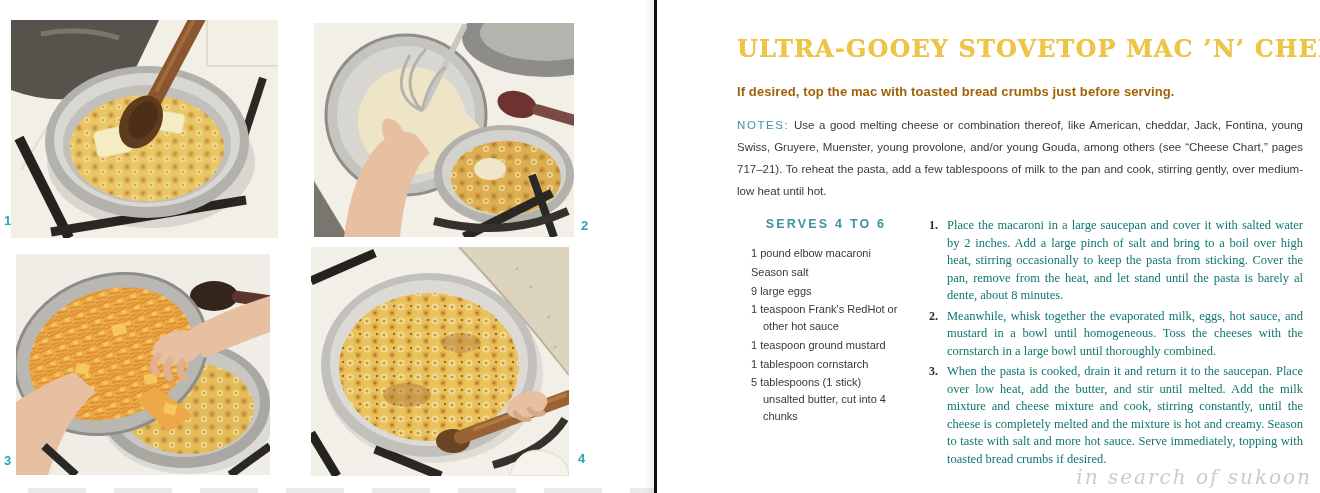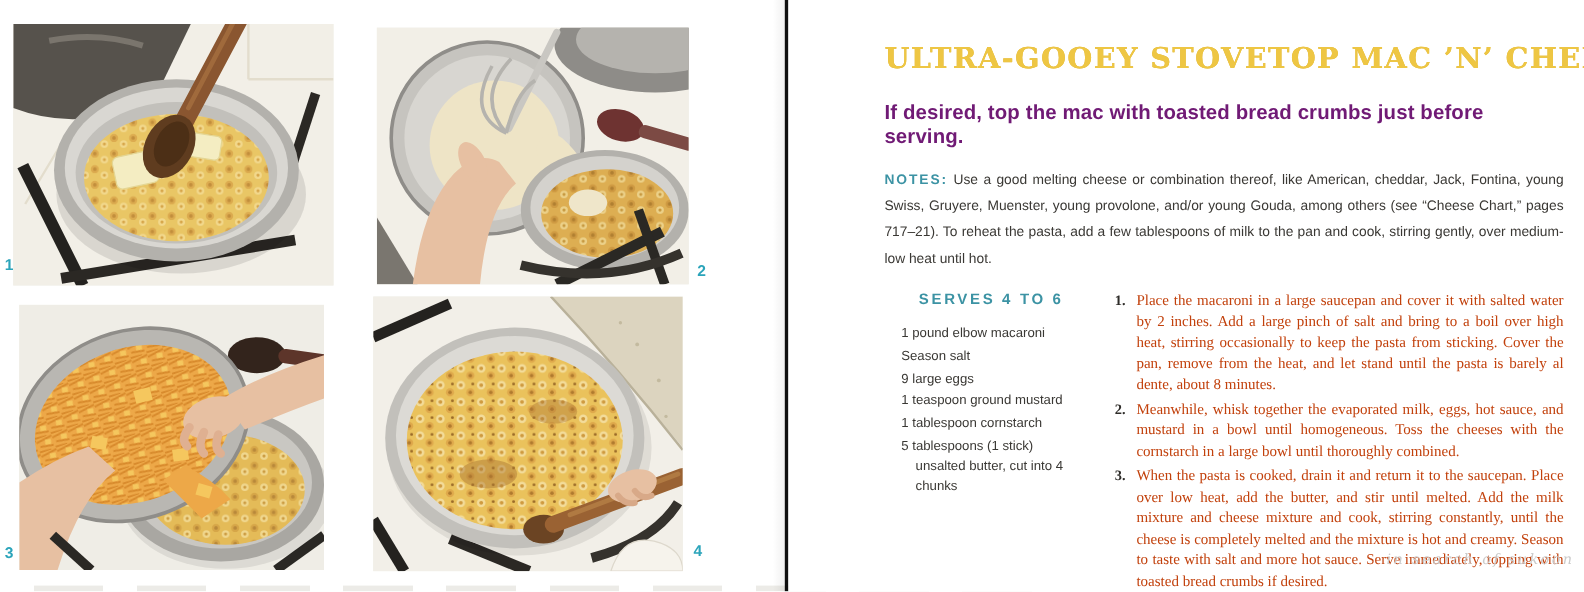--- a/index.html
+++ b/index.html
@@ -26,37 +26,37 @@
   .gutter-shade{position:absolute;left:644px;top:0;width:10px;height:493px;
     background:linear-gradient(90deg,rgba(0,0,0,0) 0,rgba(0,0,0,.06) 100%);}
   .gutter{position:absolute;left:654px;top:0;width:3px;height:493px;background:#0f0f0f;}
 
   
   .page-right{position:absolute;left:657px;top:0;width:663px;height:493px;background:#ffffff;}
   .content{position:absolute;left:80px;top:0;width:566px;}
   .title{margin:34px 0 0 0;font-family:"DejaVu Serif","Liberation Serif",serif;font-weight:bold;
          font-size:24px;letter-spacing:1.1px;color:#eec643;white-space:nowrap;
          text-shadow:0 0 .4px #d9ae2f;}
-  .intro{margin:21px 0 0 0;font-size:17px;font-weight:bold;color:#701a75;letter-spacing:.1px;}
+  .intro{margin:21px 0 0 0;font-size:13px;font-weight:bold;color:#a16207;letter-spacing:.1px;}
   .notes{margin:15px 0 0 0;font-size:11.5px;line-height:1.92;color:#3a3834;text-align:justify;}
-  .notes-label{color:#3c93a4;font-weight:bold;letter-spacing:1.6px;}
+  .notes-label{color:#3c93a4;font-weight:normal;letter-spacing:1.6px;}
   .columns{display:flex;margin-top:15px;}
   .ingredients{flex:0 0 178px;width:178px;}
   .serves{margin:0 0 9px 0;font-size:12.5px;font-weight:bold;color:#3c93a4;letter-spacing:2.2px;text-align:center;}
   .ingredient-list{list-style:none;margin:14px;padding:0;}
   .ingredient{font-size:11px;line-height:1.52;color:#3a3834;padding-left:12px;text-indent:-12px;
               margin-bottom:2px;}
   .steps{flex:1;margin-left:14px;}
   .step{display:flex;margin-bottom:3px;}
   .step-num{flex:0 0 18px;width:18px;font-family:"Liberation Serif",serif;font-size:12px;
             font-weight:bold;color:#2e2c29;padding-top:1px;}
   .step-text{margin:0;font-family:"Liberation Serif",serif;font-size:12.5px;line-height:1.4;
-             color:#c2410c;text-align:justify;}
-  .watermark{position:absolute;right:8px;bottom:20px;font-family:"DejaVu Serif",serif;
-             font-style:italic;font-size:12px;color:#cbcbcb;letter-spacing:2px;}
+             color:#0f766e;text-align:justify;}
+  .watermark{position:absolute;right:8px;bottom:4px;font-family:"DejaVu Serif",serif;
+             font-style:italic;font-size:20px;color:#cbcbcb;letter-spacing:2px;}
 </style>
 </head>
 <body>
 
 <div class="spread">
 
   <div class="page-left">
 
     <figure class="photo photo-1">
       <svg viewBox="0 0 267 218">
@@ -231,20 +231,21 @@
           <h2 class="serves">SERVES 4 TO 6</h2>
           <ul class="ingredient-list">
 
               <li class="ingredient">1 pound elbow macaroni</li>
 
               <li class="ingredient">Season salt</li>
 
 
               <li class="ingredient">9 large eggs</li>
 
+              <li class="ingredient">1 teaspoon Frank's RedHot or other hot sauce</li>
 
               <li class="ingredient">1 teaspoon ground mustard</li>
 
 
 
               <li class="ingredient">1 tablespoon cornstarch</li>
 
               <li class="ingredient">5 tablespoons (1 stick) unsalted butter, cut into 4 chunks</li>
             </ul>
         </div>

